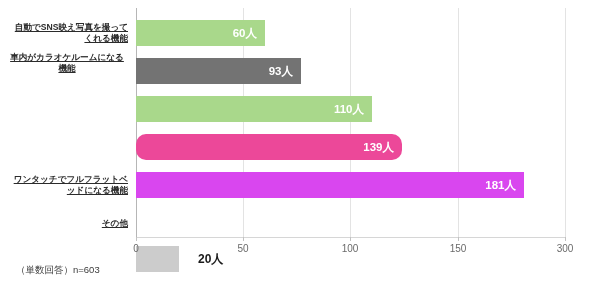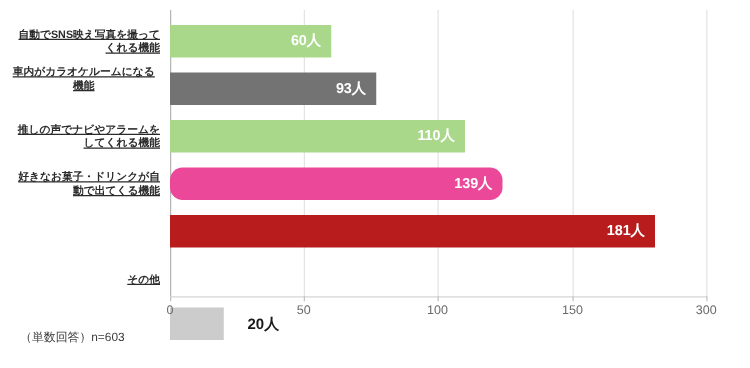--- a/index.html
+++ b/index.html
@@ -161,39 +161,37 @@
       </div>
     </div>
 
     <div class="row" style="top:126px;">
       <div class="bar" style="width:266px;background:#ec4899;border-radius:10px;">
         <span class="bar-value-inside">139人</span>
       </div>
     </div>
 
     <div class="row" style="top:164px;">
-      <div class="bar" style="width:388px;background:#b91c1c;">
+      <div class="bar" style="width:388px;background:#d946ef;">
         <span class="bar-value-inside">181人</span>
       </div>
     </div>
 
     <div class="row" style="top:202px;margin-top:36px;">
       <div class="bar" style="width:43px;background:#cccccc;"></div>
       <span class="bar-value-outside" style="left:62px;">20人</span>
     </div>
   </div>
 
   <div class="cat-label" style="top:22px;">自動でSNS映え写真を撮って
 くれる機能</div>
   <div class="cat-label" style="top:52px;text-align:center;">車内がカラオケルームになる
 機能</div>
-  <div class="cat-label" style="top:98px;">推しの声でナビやアラームを
-してくれる機能</div>
-  <div class="cat-label" style="top:136px;">好きなお菓子・ドリンクが自
-動で出てくる機能</div>
+  <div class="cat-label" style="top:174px;">ワンタッチでフルフラットベ
+ッドになる機能</div>
   <div class="cat-label" style="top:218px;">その他</div>
 
   <div class="axis-baseline"></div>
 
   <div class="tick-mark" style="left:136px;"></div>
   <div class="tick-mark" style="left:243px;"></div>
   <div class="tick-mark" style="left:350px;"></div>
   <div class="tick-mark" style="left:458px;"></div>
   <div class="tick-mark" style="left:565px;"></div>
 

